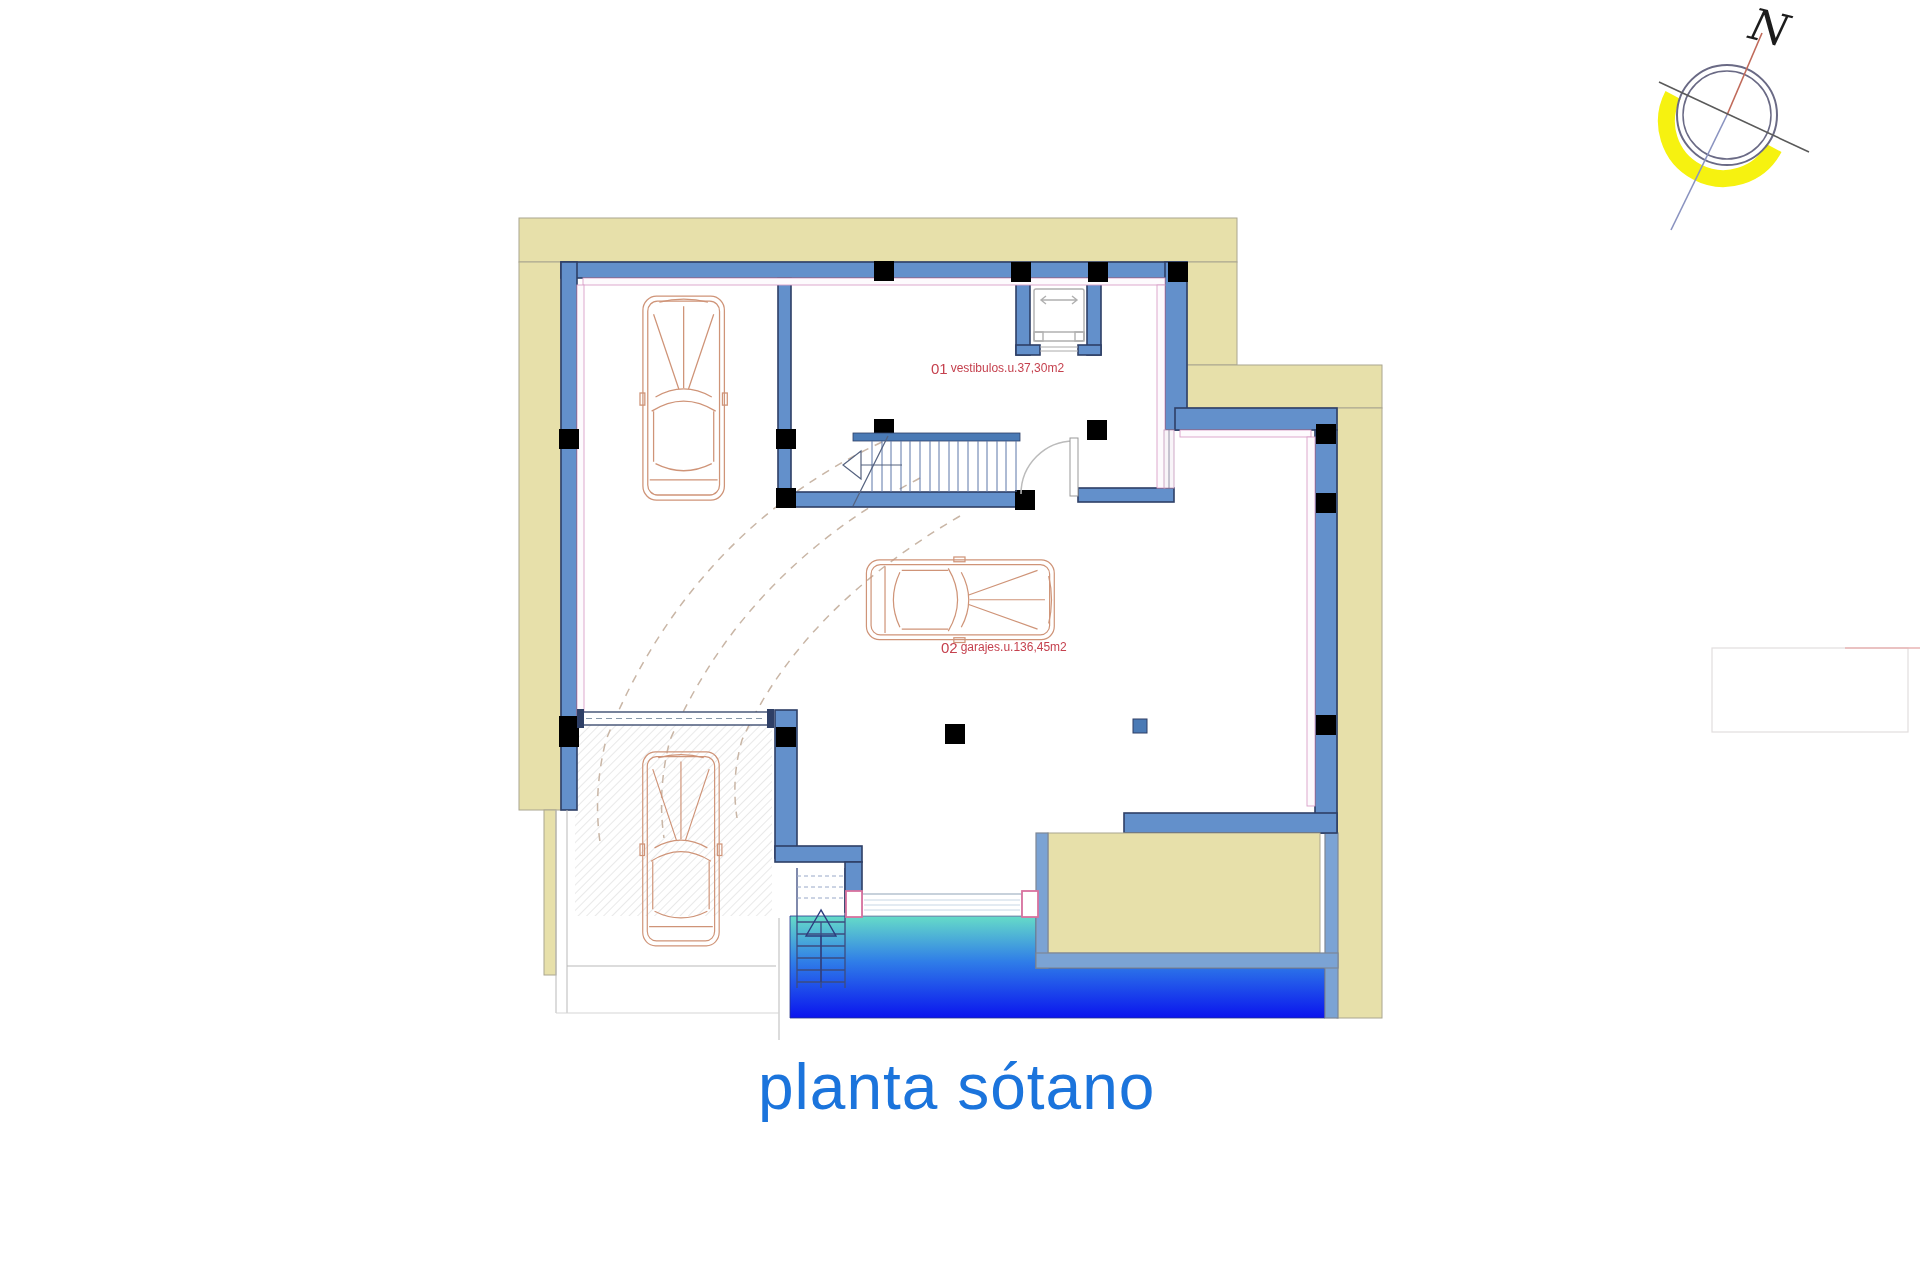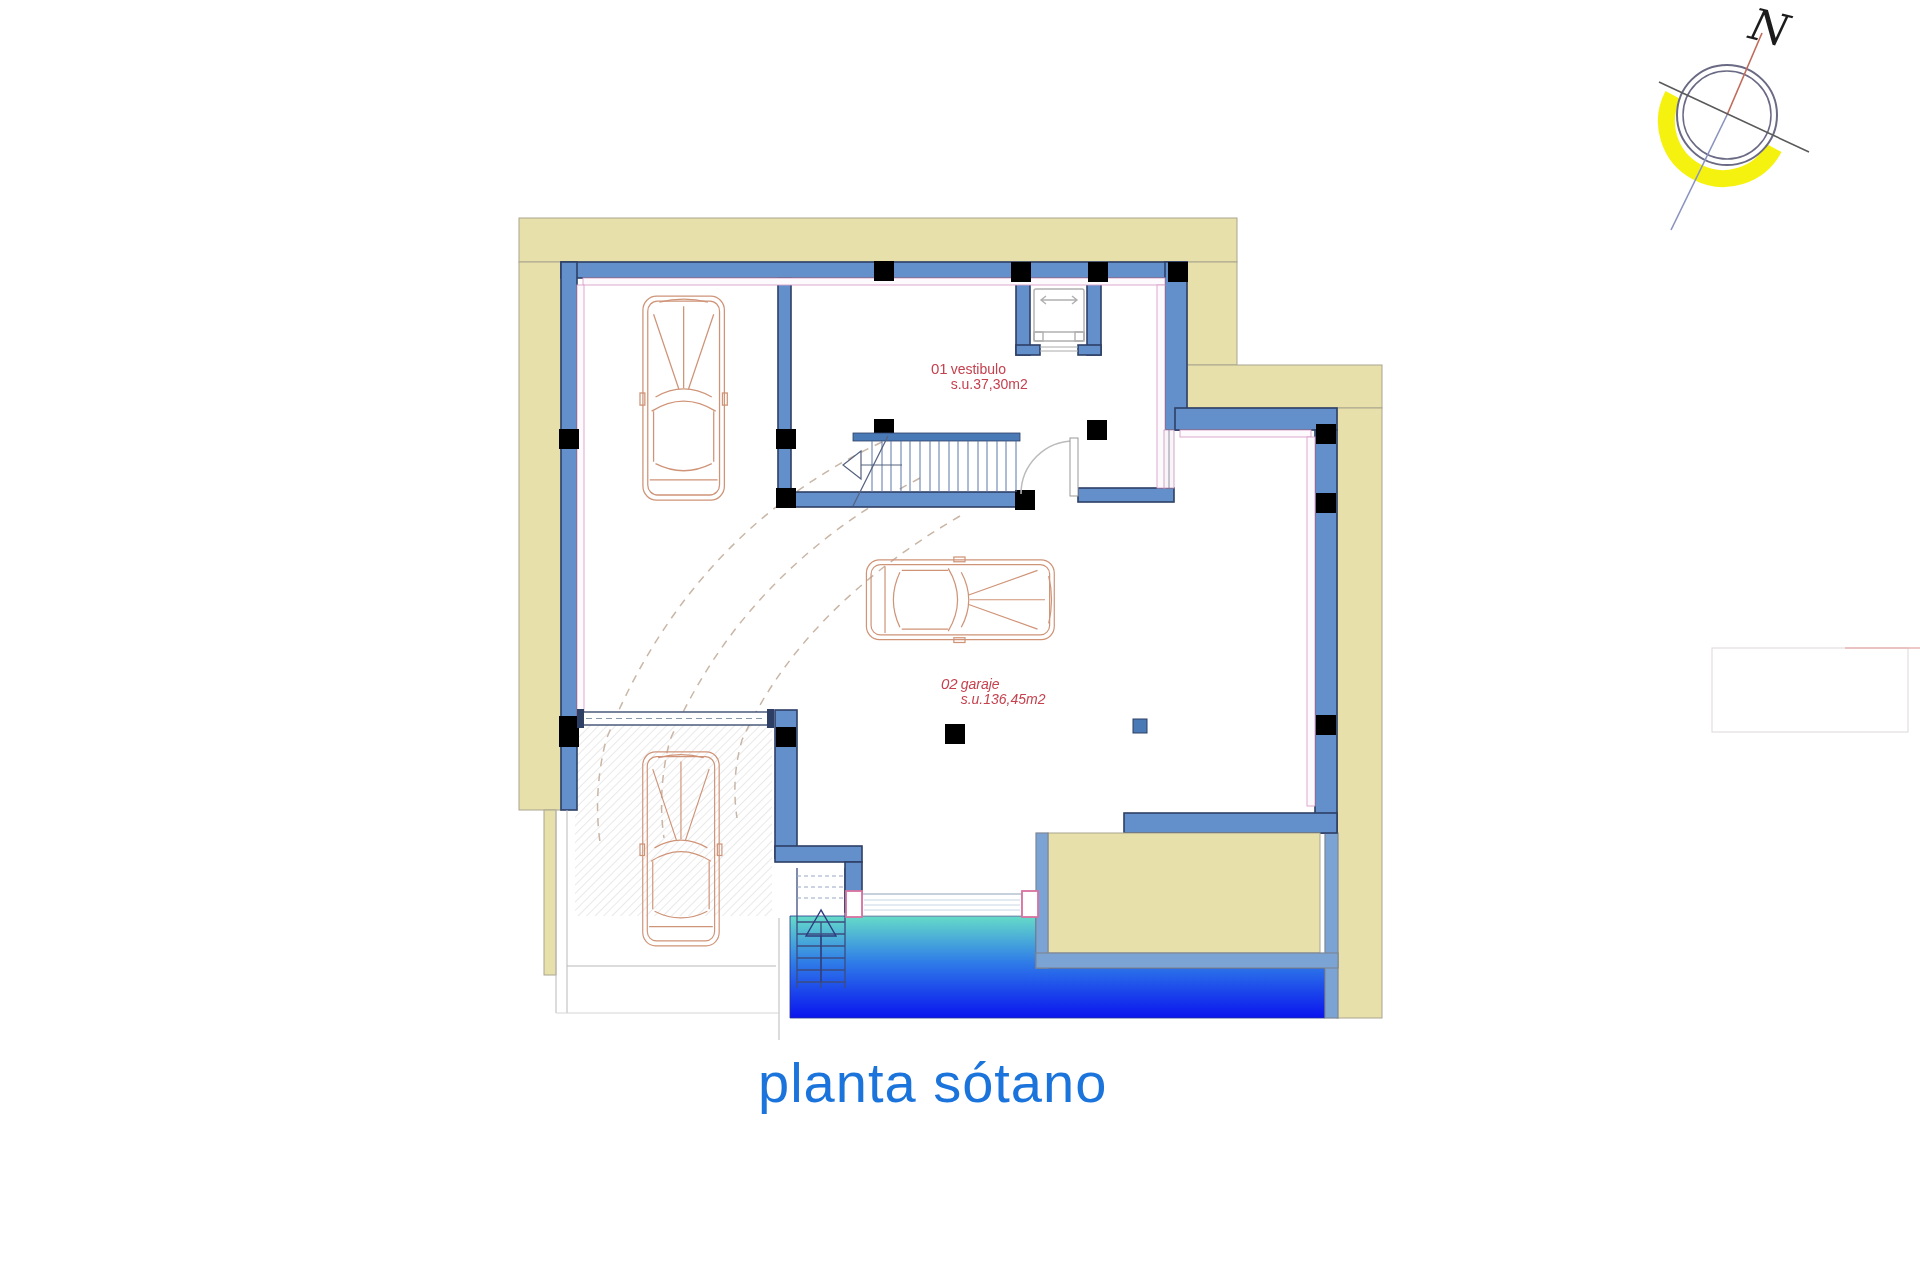--- a/index.html
+++ b/index.html
@@ -17,22 +17,22 @@
   .stair-line{stroke:#5d77a8;stroke-width:1;fill:none;}
   .stair-dark{stroke:#3c4c80;stroke-width:1.3;fill:none;}
   .gray{stroke:#b9b9b9;stroke-width:1;fill:none;}
   .elev{stroke:var(--elevator_gray);stroke-width:1.4;fill:none;}
   .gs1{stop-color:var(--pool_top);}
   .gs2{stop-color:var(--pool_mid);}
   .gs3{stop-color:var(--pool_deep);}
 
   .room-label{position:absolute;color:var(--label_red);display:flex;gap:3px;align-items:flex-start;}
   .room-num{font-size:15px;line-height:1;font-weight:400;}
-  .room-sub{display:flex;flex-direction:column;font-size:14px;line-height:1.05;padding-top:1px;}
-  .plan-title{position:absolute;left:758px;top:1050px;font-size:56px;letter-spacing:1px;
+  .room-sub{display:flex;font-size:12px;line-height:1.05;padding-top:1px;}
+  .plan-title{position:absolute;left:758px;top:1050px;font-size:64px;letter-spacing:1px;
               color:var(--title_blue);}
   .compass-n{font-family:"DejaVu Serif", serif;font-style:italic;font-size:44px;fill:#1c1c1c;}
 </style>
 </head>
 <body>
 
 <div class="canvas">
 <svg width="1920" height="1280" viewBox="0 0 1920 1280">
   <defs>
     <pattern id="hatch" width="6" height="6" patternUnits="userSpaceOnUse" patternTransform="rotate(45)">
@@ -221,21 +221,21 @@
   </g>
 </svg>
 
 <div class="room-label" style="left:931px;top:361px;">
   <span class="room-num">01</span>
   <span class="room-sub">
     <span>vestibulo</span>
     <span>s.u.37,30m2</span>
   </span>
 </div>
-<div class="room-label" style="left:941px;top:676px;font-style:italic;">
+<div class="room-label" style="left:941px;top:640px;">
   <span class="room-num">02</span>
   <span class="room-sub">
     <span>garaje</span>
     <span>s.u.136,45m2</span>
   </span>
 </div>
 <div class="plan-title">planta sótano</div>
 </div>
 
 </body></html>

